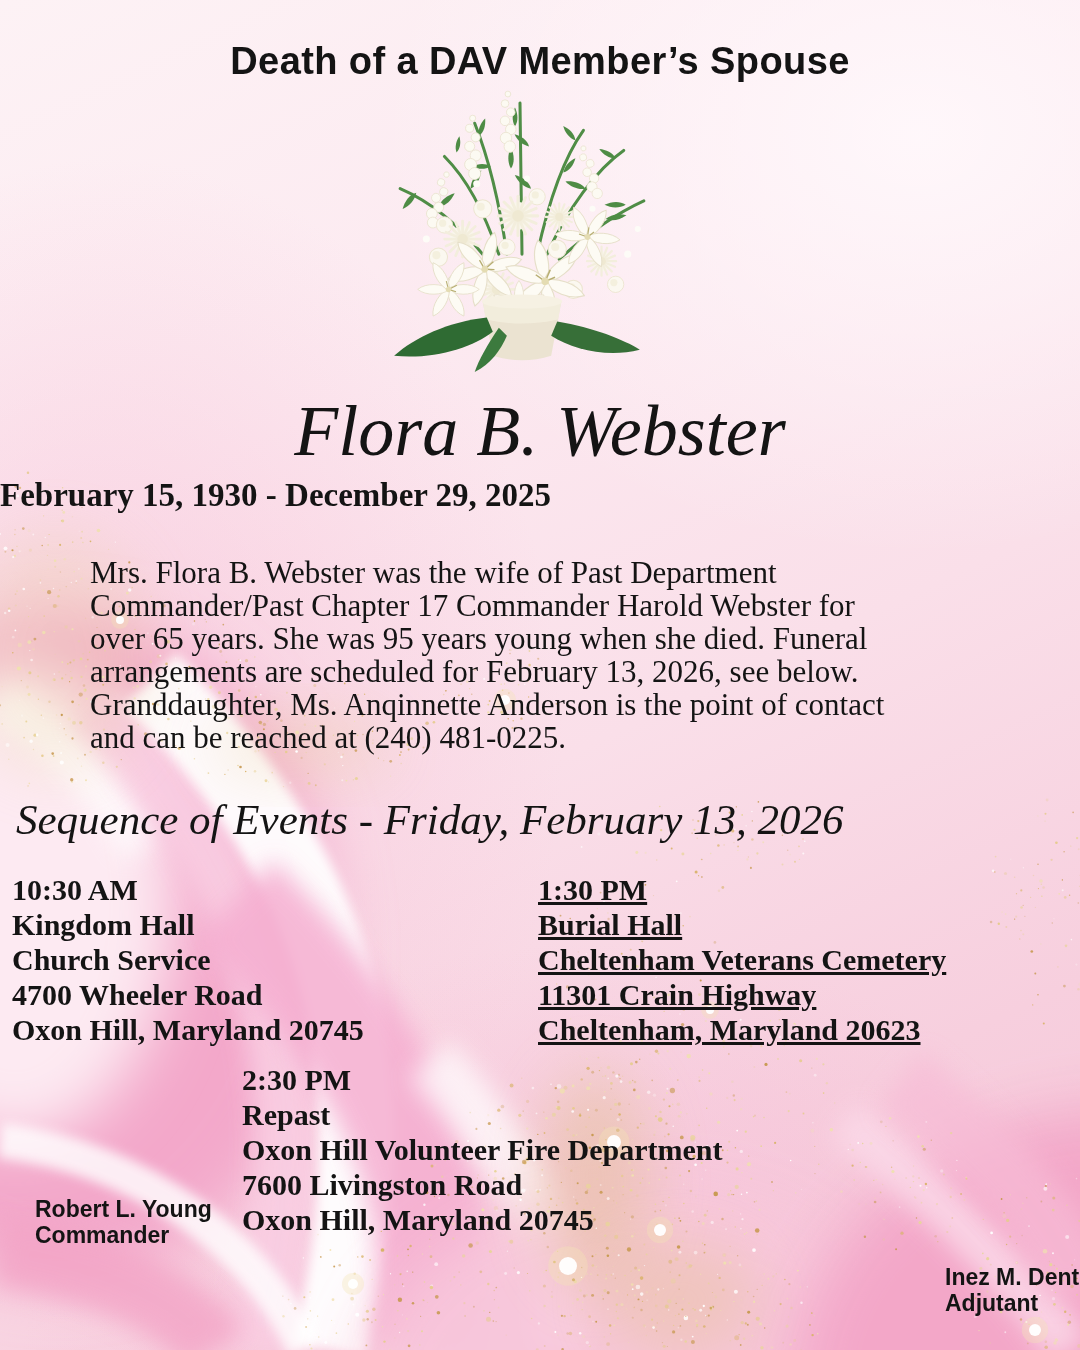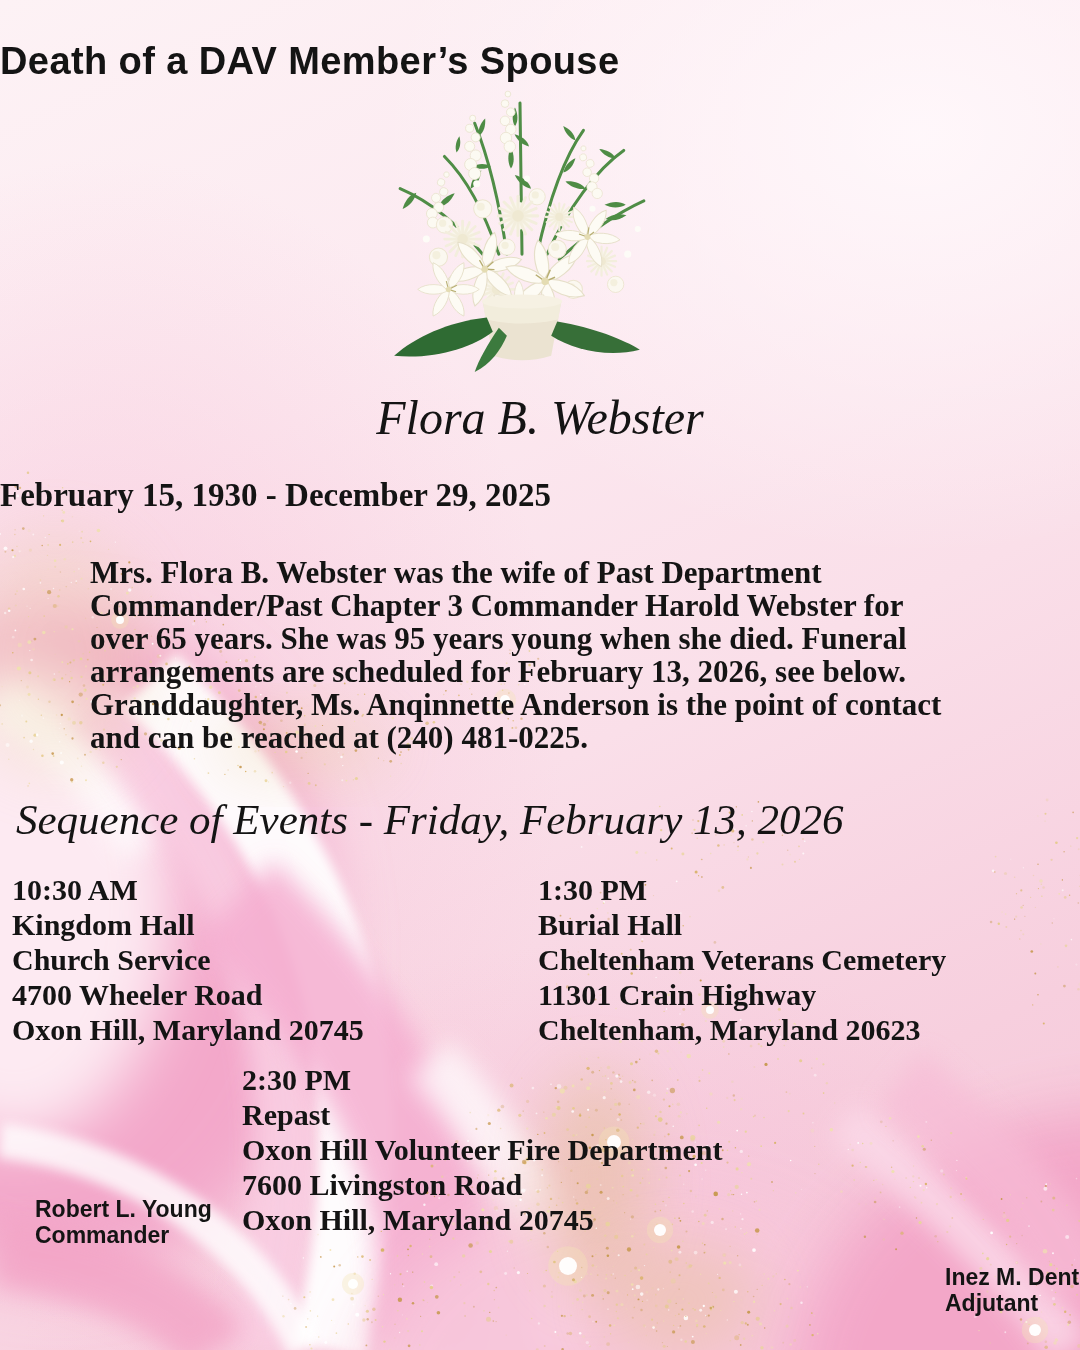--- a/index.html
+++ b/index.html
@@ -11,40 +11,40 @@
     background:
       radial-gradient(900px 700px at 85% 10%, rgba(255,248,251,.95), rgba(255,248,251,0) 60%),
       radial-gradient(700px 900px at 10% 55%, rgba(246,182,208,.50), rgba(246,182,208,0) 65%),
       radial-gradient(820px 620px at 55% 102%, rgba(245,182,210,.55), rgba(245,182,210,0) 70%),
       linear-gradient(155deg,#fdf2f5 0%,#fce9f0 30%,#fadfe9 55%,#f7cfde 80%,#f5c6d8 100%);
   }
   svg.bg, svg.glitter { position:absolute; left:0; top:0; }
   .content { position:absolute; inset:0; }
 
   .title {
-    position:absolute; top:40px; left:0; width:100%; text-align:left;
+    position:absolute; top:40px; left:0; width:100%; text-align:center;
     font-family:"Liberation Sans", sans-serif; font-weight:700; font-size:38px; letter-spacing:.4px;
   }
   .bouquet { position:absolute; top:88px; left:50%; transform:translateX(calc(-50% - 18px)); }
 
   .name   { position:absolute; top:390px; left:0; width:100%; text-align:center;
-            font-style:italic; font-size:48px; }
+            font-style:italic; font-size:72px; }
   .dates  { position:absolute; top:477px; left:0; width:100%; 
             font-weight:700; font-size:33px; }
 
-  .para   { position:absolute; left:90px; top:556px; font-weight:700; font-size:31px;
+  .para   { position:absolute; left:90px; top:556px; font-weight:400; font-size:31px;
             line-height:33px; white-space:nowrap; }
 
   .seq    { position:absolute; top:795px; left:16px; width:100%; text-align:left;
             font-style:italic; font-size:43px; }
 
   .event  { position:absolute; width:500px; text-align:left; font-weight:700;
             font-size:30px; line-height:35px; }
   .e1 { left:12px;  top:872px; }
-  .e2 { left:538px; top:872px; }
+  .e2 { left:538px; top:872px;text-decoration:underline; }
   .e3 { left:242px; top:1062px; }
 
   .sig { position:absolute; font-family:"Liberation Sans", sans-serif; font-weight:700;
          font-size:23px; line-height:26px; }
   .sig-left  { left:35px;  top:1196px; }
   .sig-right { left:913px; top:1264px;margin-left:32px; }
 </style>
 </head>
 <body>
 
@@ -1983,21 +1983,21 @@
         <path d="M170 232 C 206 238 236 250 252 260 C 220 268 186 260 164 246 Z" fill="#376f38"></path>
         <path d="M112 238 C 100 256 92 270 88 282 C 104 274 114 260 120 246 Z" fill="#3c7a3e"></path>
       </svg>
     </div>
 
     <div class="name">Flora B. Webster</div>
     <div class="dates">February 15, 1930 - December 29, 2025</div>
 
     <div class="para">
       <div>Mrs. Flora B. Webster was the wife of Past Department</div>
-      <div>Commander/Past Chapter 3 Commander Harold Webster for</div>
+      <div>Commander/Past Chapter 17 Commander Harold Webster for</div>
       <div>over 65 years. She was 95 years young when she died. Funeral</div>
       <div>arrangements are scheduled for February 13, 2026, see below.</div>
       <div>Granddaughter, Ms. Anqinnette Anderson is the point of contact</div>
       <div>and can be reached at (240) 481-0225.</div>
     </div>
 
     <div class="seq">Sequence of Events - Friday, February 13, 2026</div>
 
     <div class="event e1">
       <div>10:30 AM</div>

